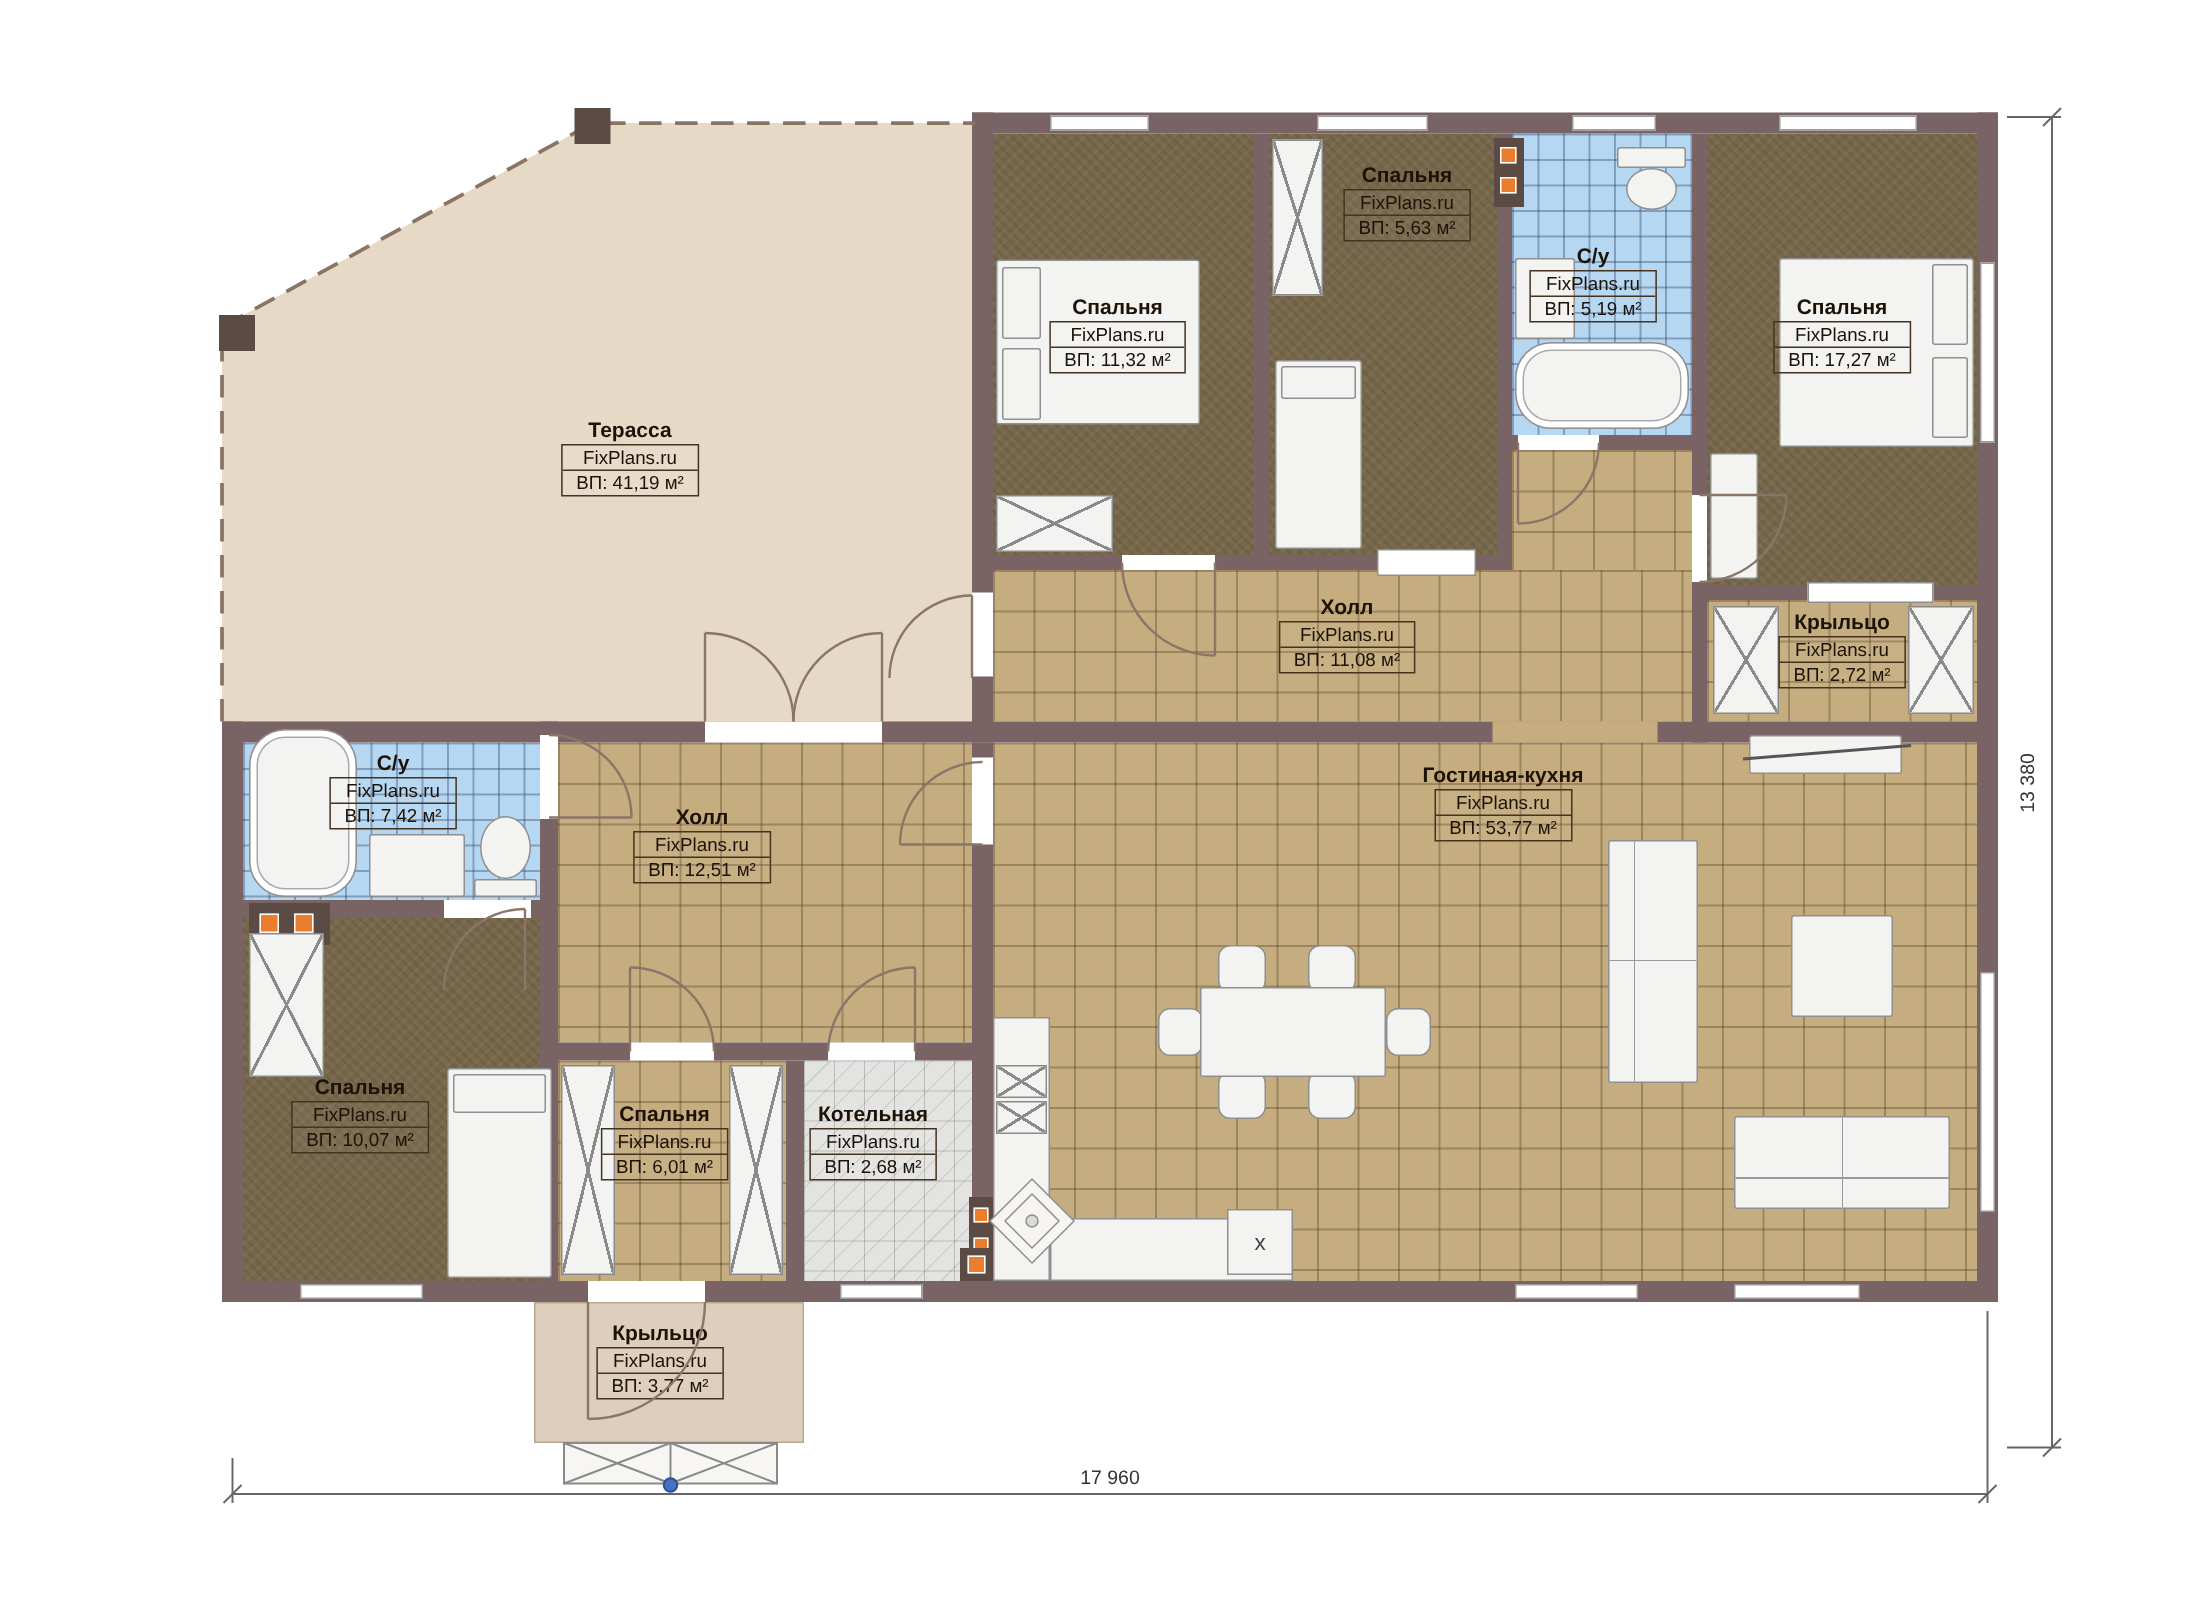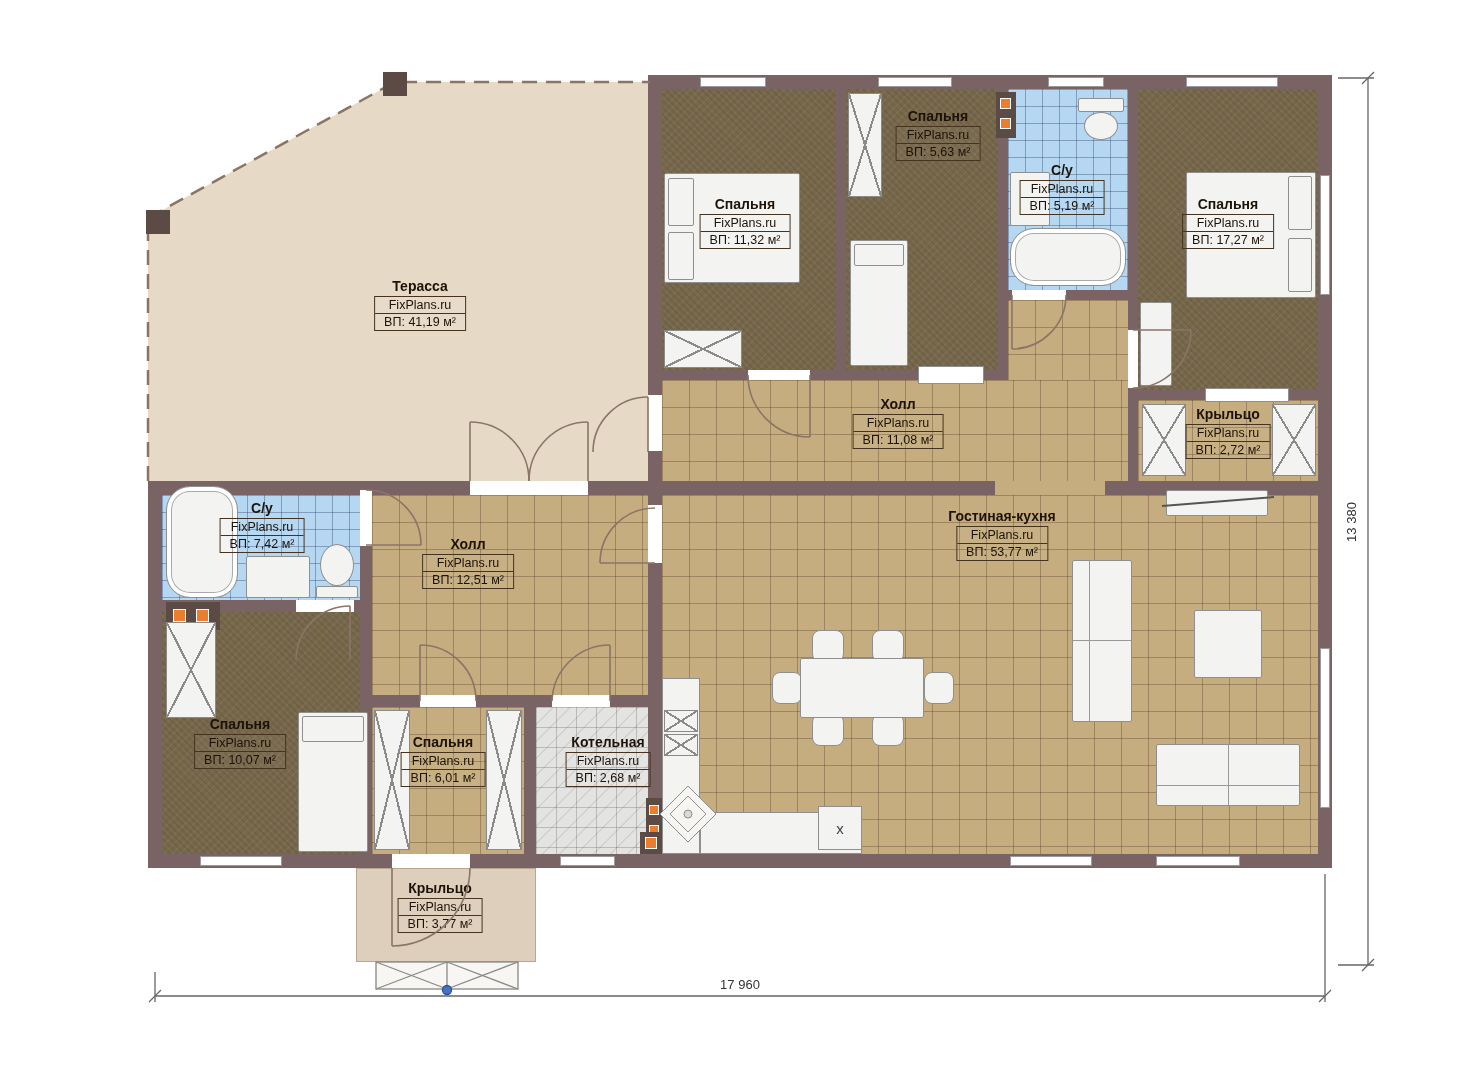--- a/index.html
+++ b/index.html
@@ -244,21 +244,21 @@
   <div class="rlabel" style="left:240px;top:716px;">
     <div class="rname">Спальня</div>
     <div class="rbox"><div class="rbrand">FixPlans.ru</div>
     <div class="rarea">ВП: 10,07 м²</div></div>
   </div>
   <div class="rlabel" style="left:443px;top:734px;">
     <div class="rname">Спальня</div>
     <div class="rbox"><div class="rbrand">FixPlans.ru</div>
     <div class="rarea">ВП: 6,01 м²</div></div>
   </div>
-  <div class="rlabel" style="left:608px;top:734px;">
+  <div class="rlabel" style="left:582px;top:734px;">
     <div class="rname">Котельная</div>
     <div class="rbox"><div class="rbrand">FixPlans.ru</div>
     <div class="rarea">ВП: 2,68 м²</div></div>
   </div>
   <div class="rlabel" style="left:440px;top:880px;">
     <div class="rname">Крыльцо</div>
     <div class="rbox"><div class="rbrand">FixPlans.ru</div>
     <div class="rarea">ВП: 3,77 м²</div></div>
   </div>
 

